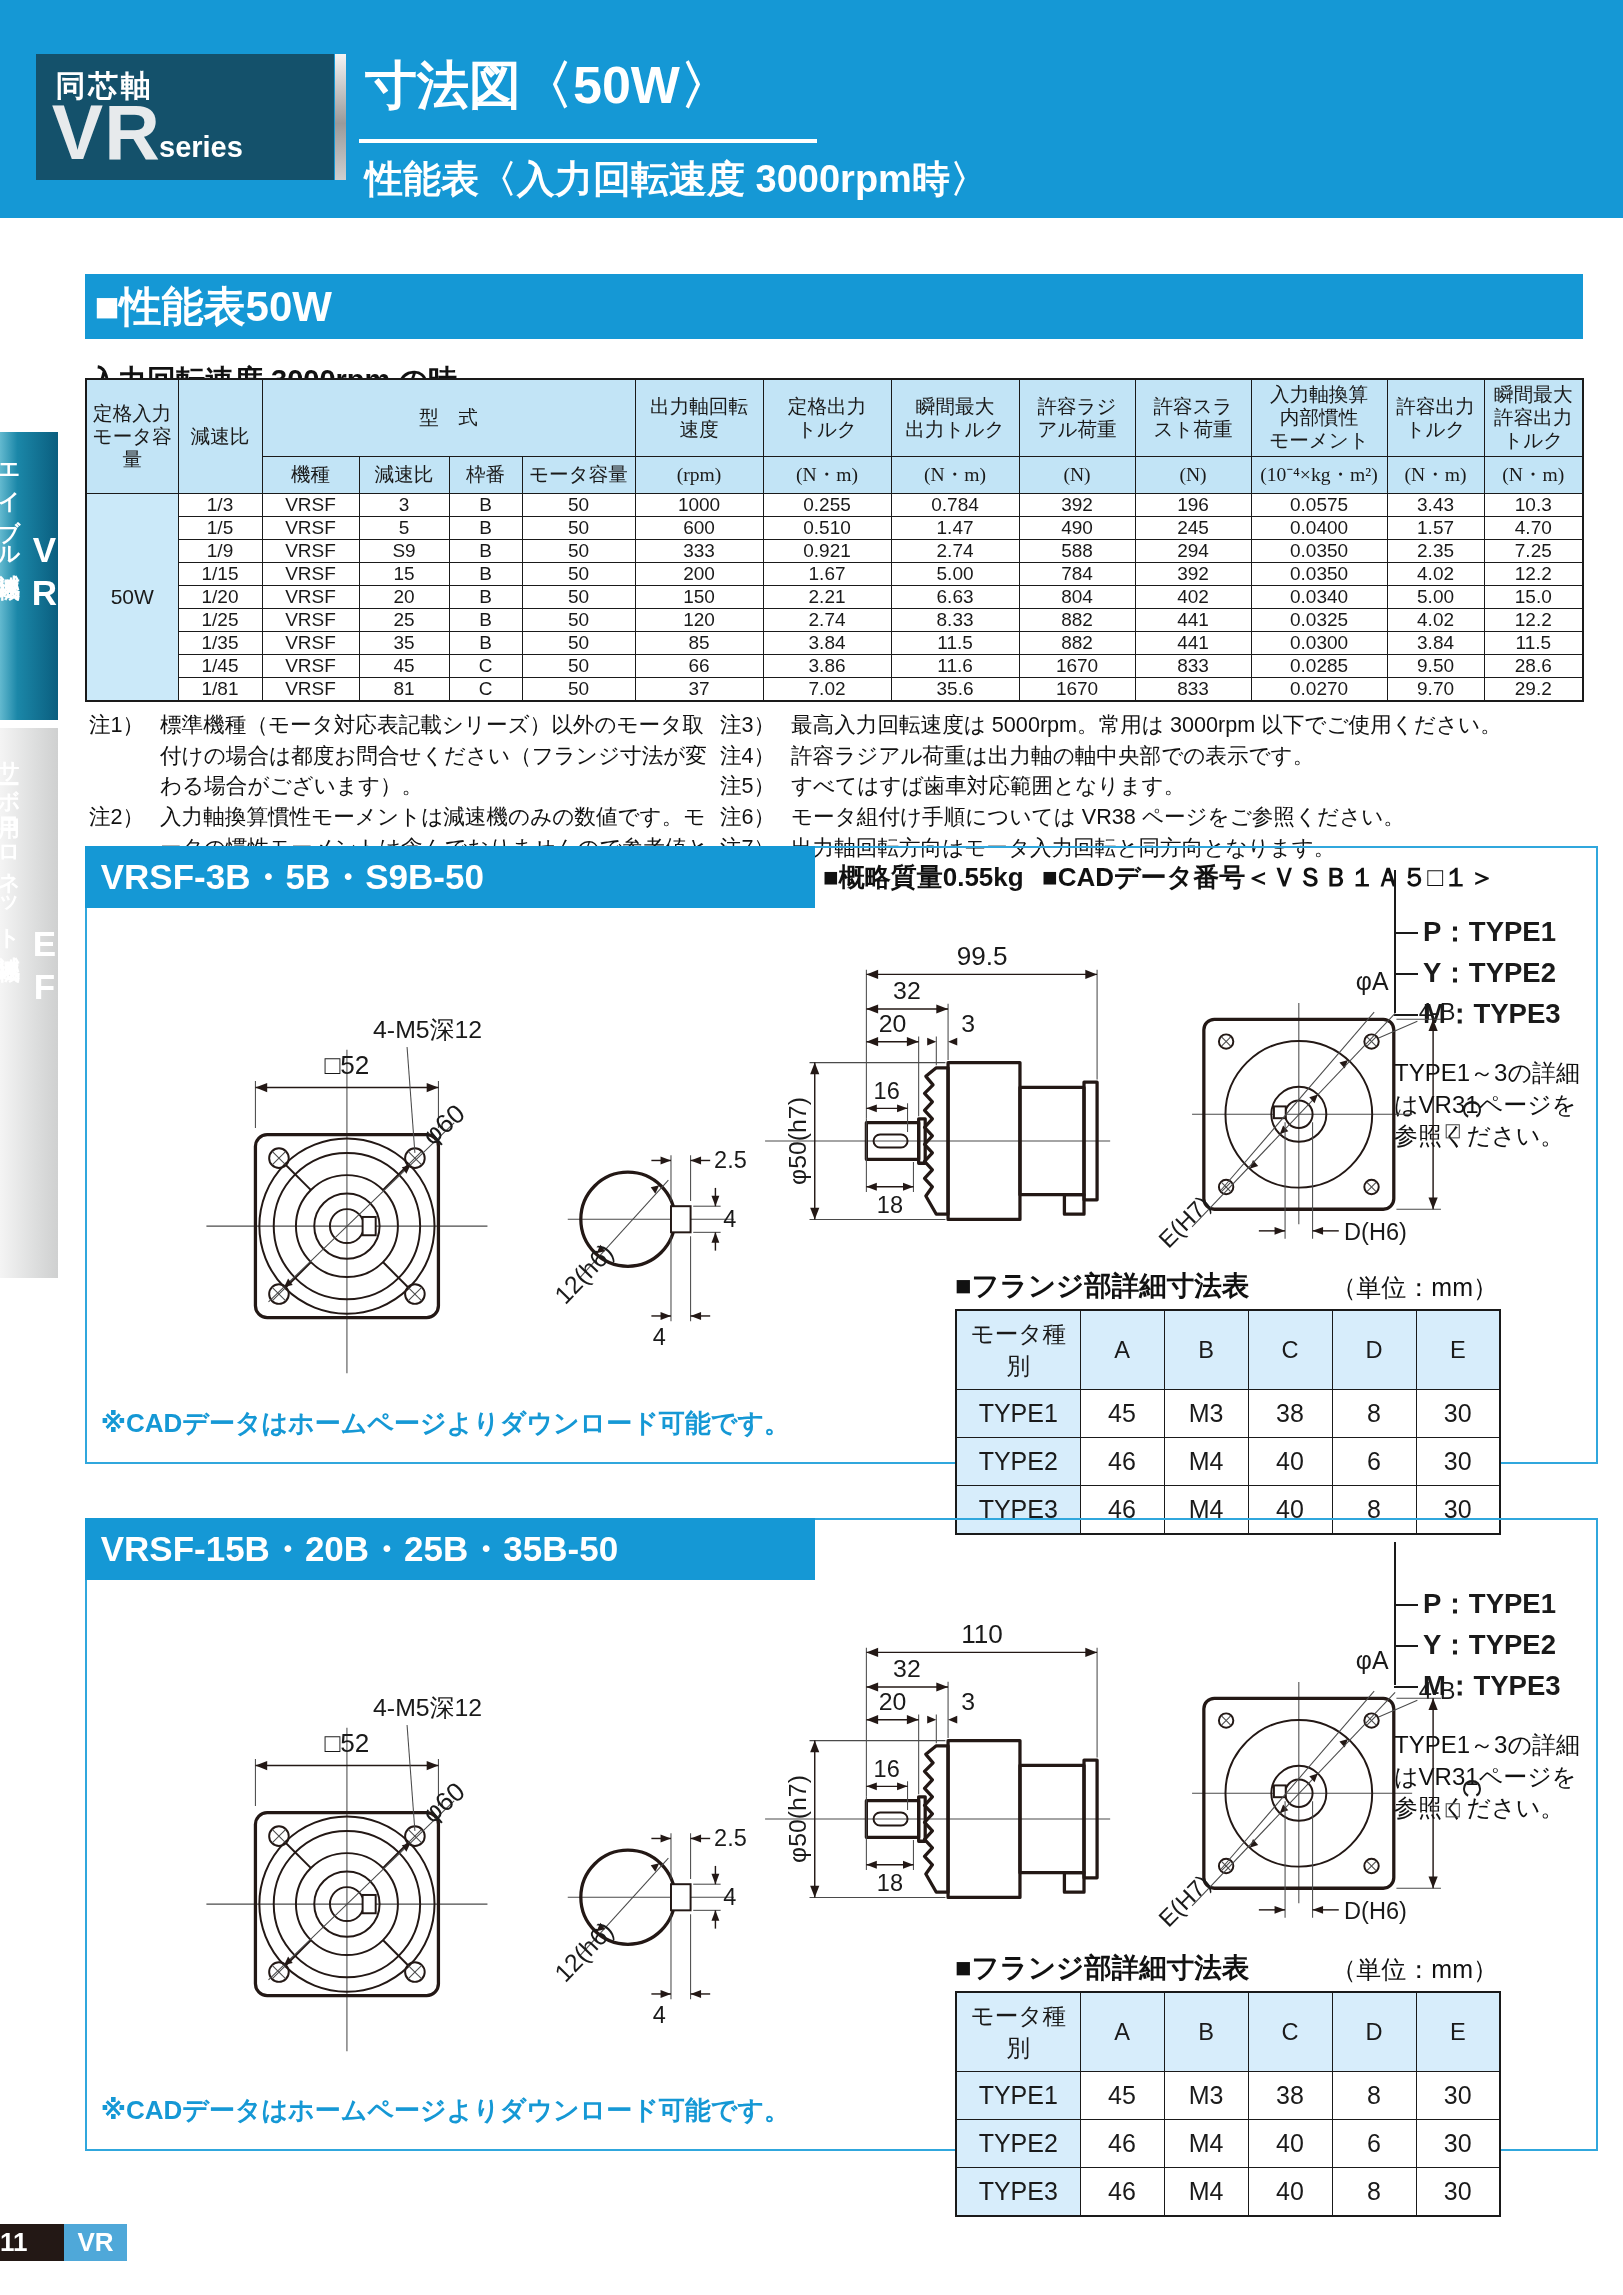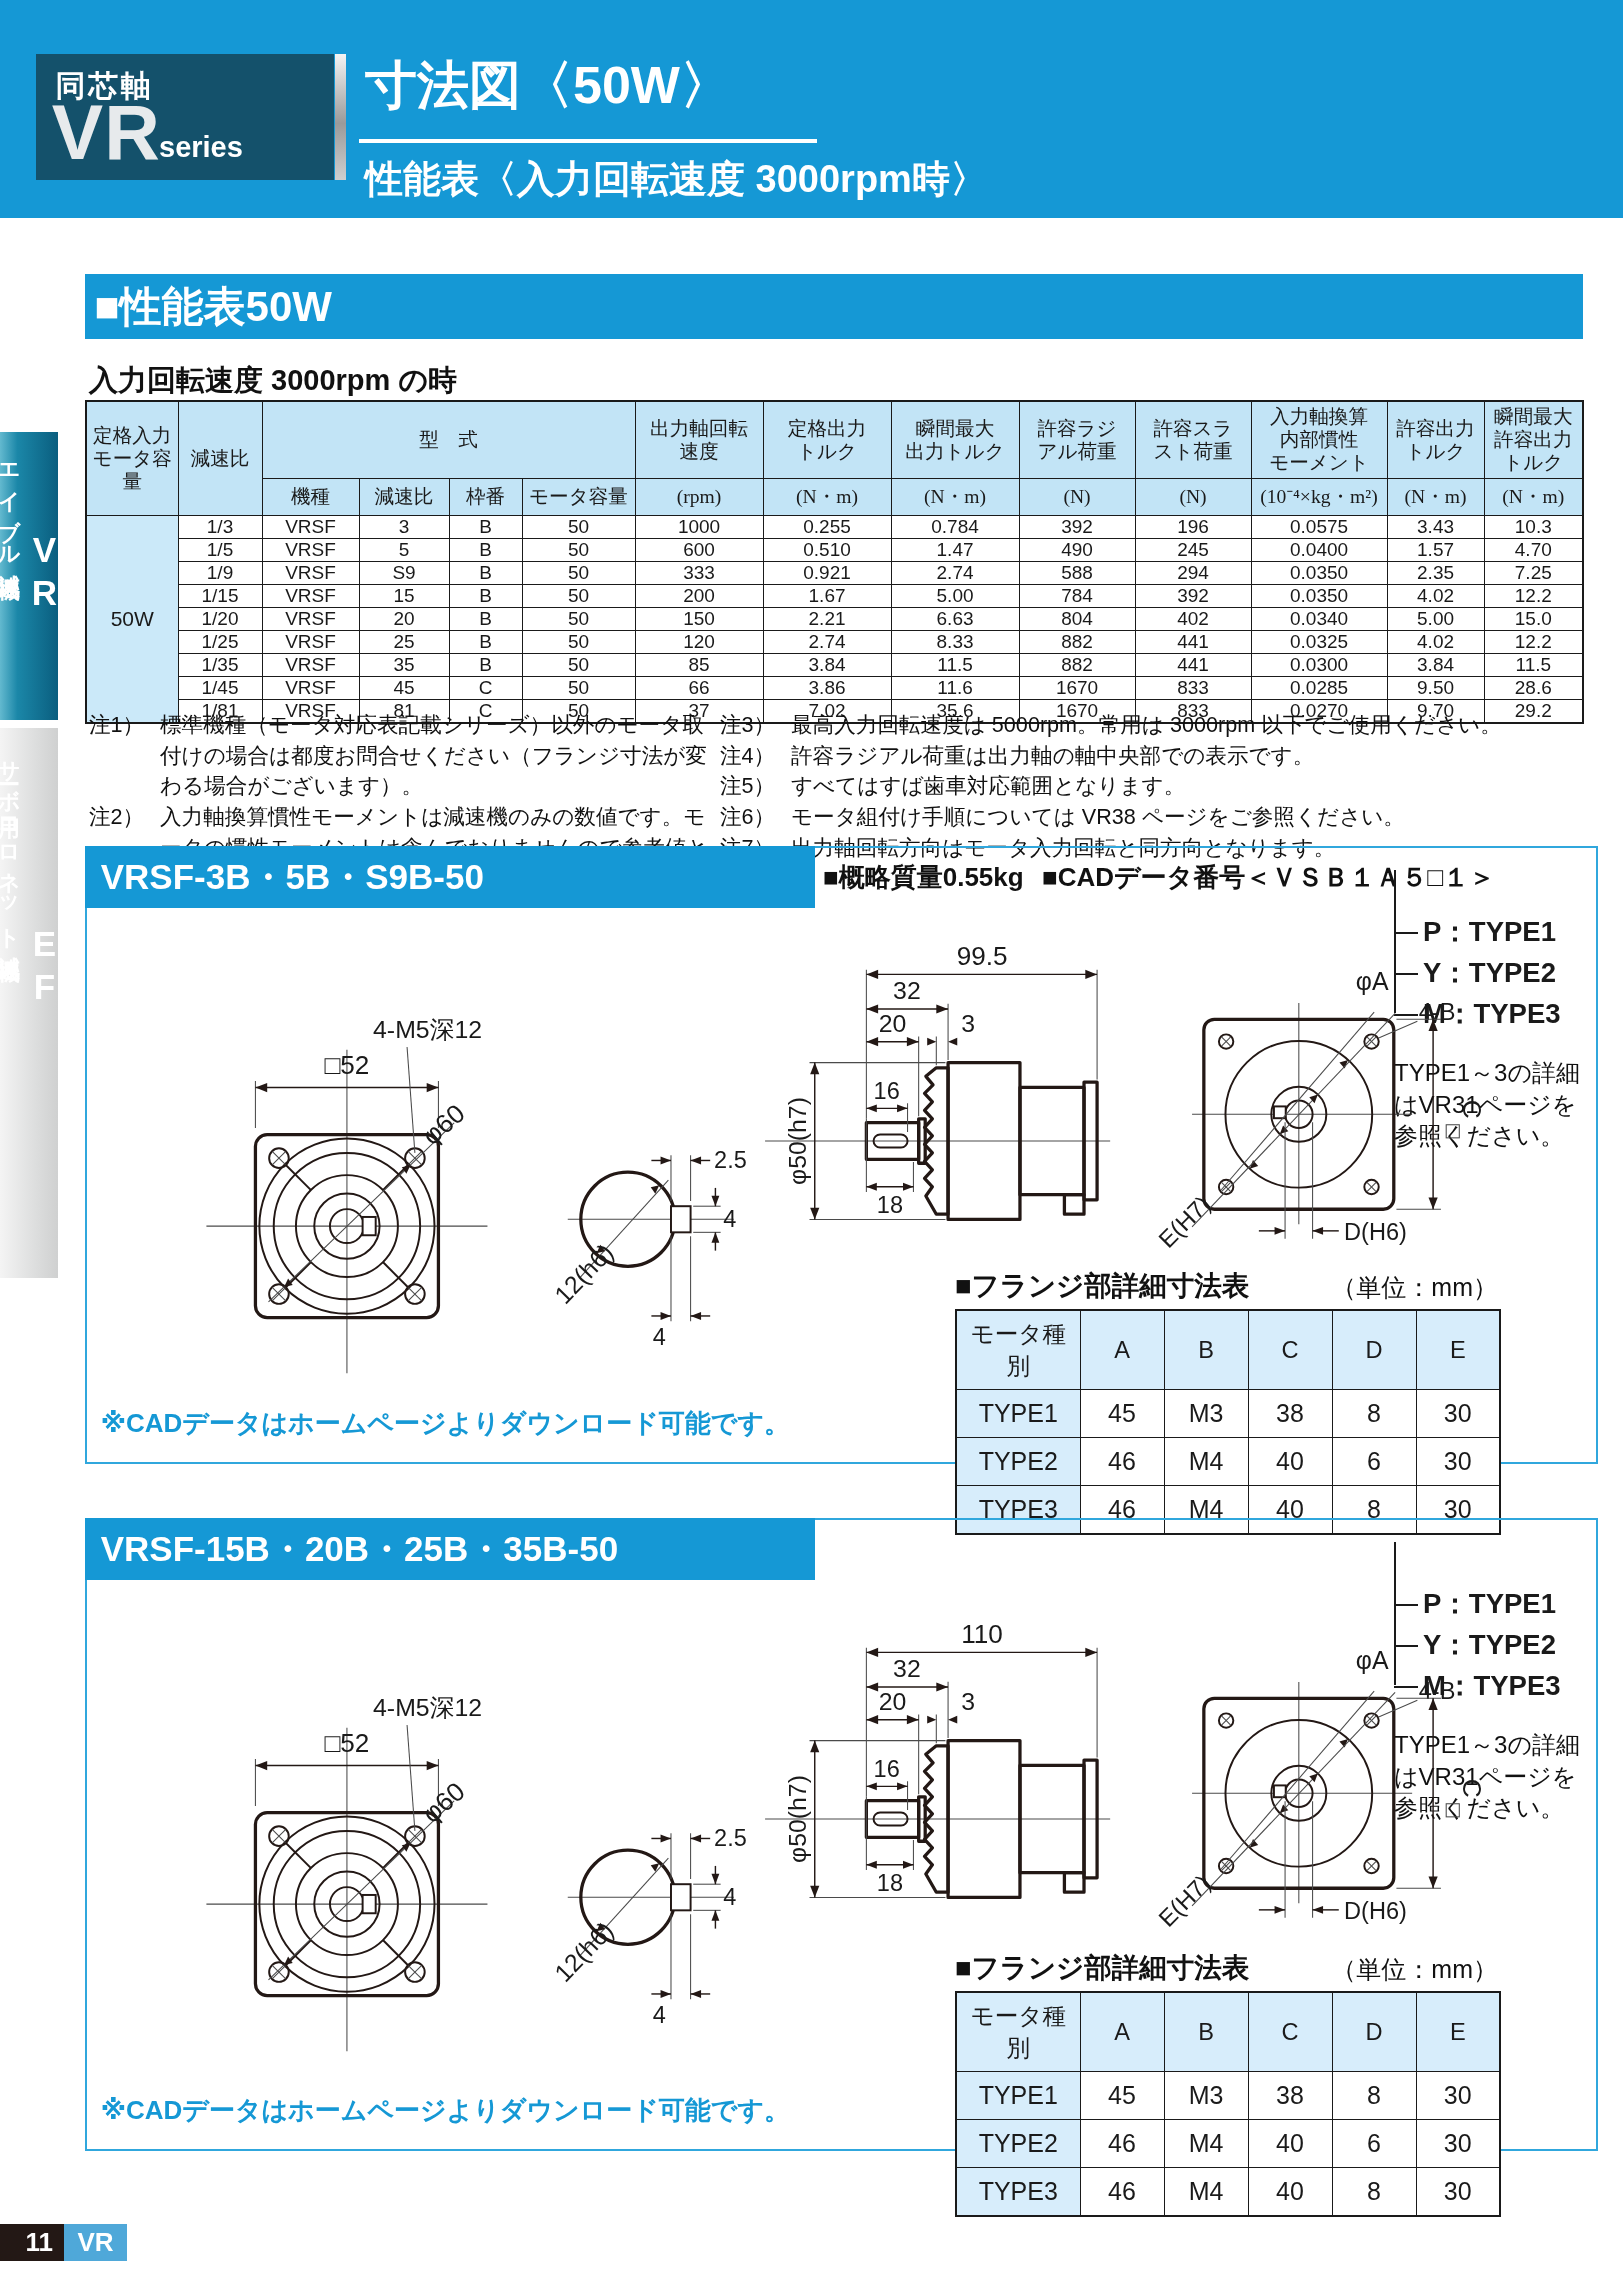--- a/index.html
+++ b/index.html
@@ -21,21 +21,21 @@
   .tab1{top:432px;height:288px;background:linear-gradient(90deg,#63b9cf,#1b87a8 30%,#0a5e7f);}
   .tab2{top:728px;height:550px;background:linear-gradient(90deg,#f4f4f4,#dddede 60%,#cfd0d0);}
   .vtext{writing-mode:vertical-rl;text-orientation:upright;color:#fff;font-weight:bold;}
   .tab-jp{font-size:22px;letter-spacing:2px;margin-top:17px;}
   .tab-code{font-size:35px;letter-spacing:3.9px;margin-top:98px;}
   .tab2 .tab-code{margin-top:196px;}
   
   .band{position:absolute;left:85px;top:274px;width:1498px;height:65px;background:#1598d5;
         color:#fff;font-size:42px;font-weight:bold;line-height:65px;padding-left:9.2px;box-sizing:border-box;}
   .subtitle{position:absolute;left:89px;top:361px;font-size:29px;font-weight:600;color:#111;}
-  .perf-table{position:absolute;left:85px;top:400px;width:1498px;border-collapse:collapse;
+  .perf-table{position:absolute;left:85px;top:378px;width:1498px;border-collapse:collapse;
               table-layout:fixed;border:2.6px solid #1a1a1a;}
   .perf-table th,.perf-table td{border:1.3px solid #1a1a1a;text-align:center;vertical-align:middle;
               padding:0;font-weight:500;}
   .perf-table thead th{background:#c2e4f6;font-size:19.6px;line-height:1.18;}
   .perf-table thead tr:first-child{height:77px;}
   .perf-table thead tr:last-child{height:37px;font-family:Liberation Serif, serif;}
   .perf-table tbody tr{height:20px;}
   .perf-table tbody td{font-size:19px;background:#fff;}
   .perf-table td.lead-cell{background:#cbe9f9;font-size:21px;}
   .pre{white-space:pre-line;}
@@ -75,21 +75,21 @@
   .drw{position:absolute;}
   svg .bold{fill:none;stroke:#231815;stroke-width:5;stroke-linejoin:round;}
   svg .med{fill:none;stroke:#231815;stroke-width:3;}
   svg .thin{fill:none;stroke:#4a4a4a;stroke-width:1.6;}
   svg .dim{fill:none;stroke:#231815;stroke-width:2.2;}
   svg .mask{fill:#ffffff;stroke:#231815;stroke-width:3;}
   svg text{fill:#1a1a1a;font-family:"Liberation Sans","DejaVu Sans",sans-serif;font-weight:500;}
   svg polygon{fill:#231815;}
   
   .foot-page{position:absolute;left:0;top:2224px;width:64px;height:37px;background:#231815;color:#fff;
-             font-size:26px;font-weight:bold;text-align:right;line-height:37px;padding-right:11px;box-sizing:border-box;}
+             font-size:26px;font-weight:bold;text-align:left;line-height:37px;padding-right:18px;box-sizing:border-box;}
   .foot-code{position:absolute;left:64px;top:2224px;width:63px;height:37px;background:#4fa8d9;color:#fff;
              font-size:26px;font-weight:bold;text-align:center;line-height:37px;}
 </style>
 </head>
 <body>
 
 <div class="page">
 
   <div class="header">
     <div class="badge">

